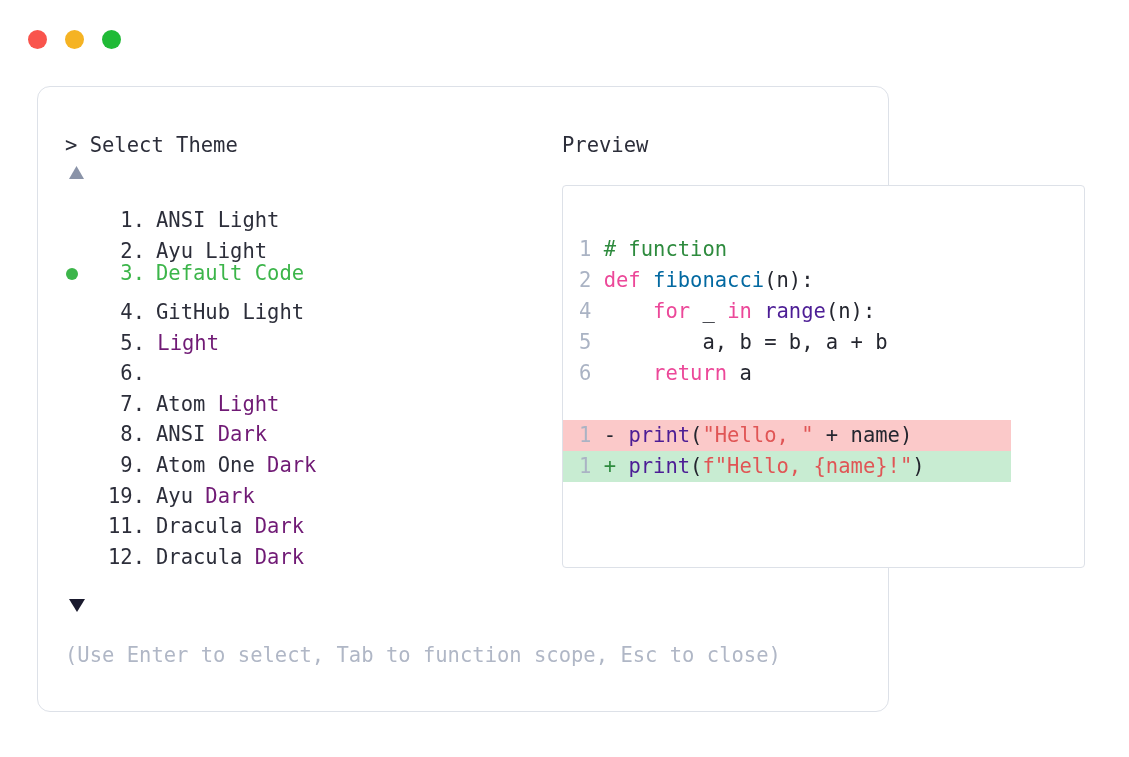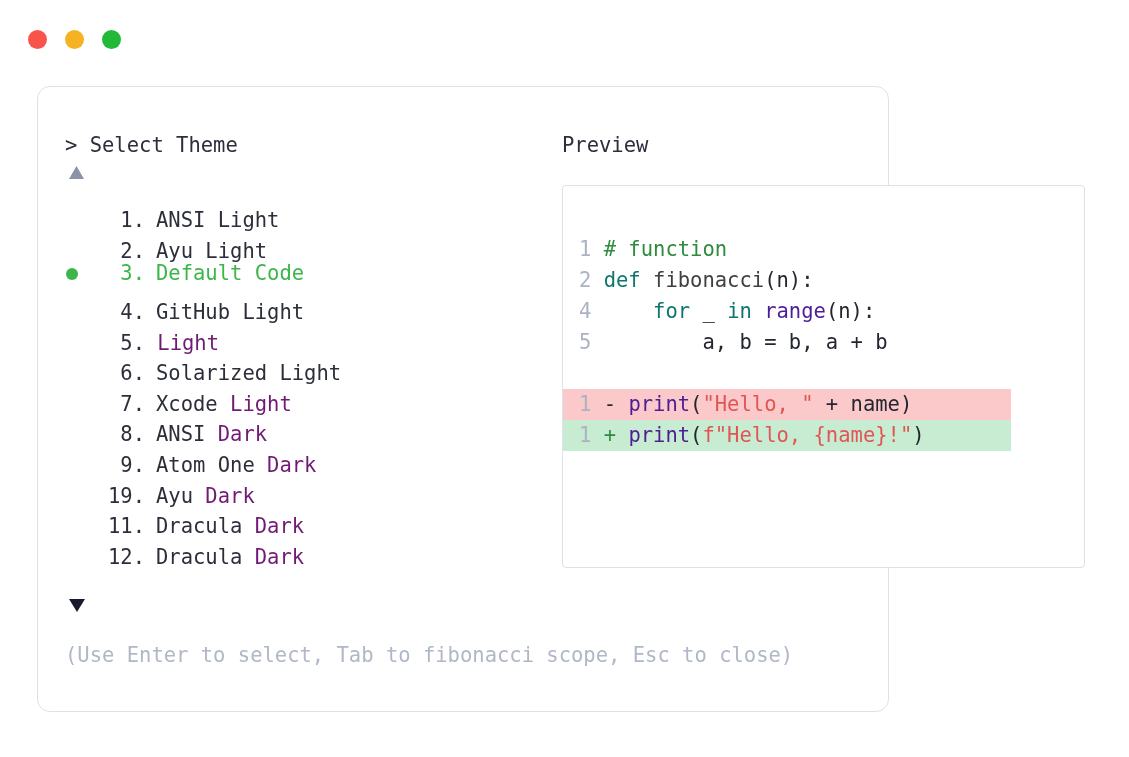--- a/index.html
+++ b/index.html
@@ -172,22 +172,22 @@
     display: block;
     margin-left: -16px;
     padding-left: 16px;
     width: 432px;
     box-sizing: content-box;
   }
   .diff-del { background: #fbc9c9; }
   .diff-add { background: #c8ecd2; }
 
   .tok-comment  { color: #2e8b3e; }
-  .tok-keyword  { color: #0f766e; margin-top: 29px; }
-  .tok-func     { color: #404040; }
+  .tok-keyword  { color: #ec4899; margin-top: 29px; }
+  .tok-func     { color: #0369a1; }
   .tok-builtin  { color: #4c1d95; }
   .tok-plain    { color: #24262f; }
   .tok-string   { color: #e05555; }
   .tok-num      { color: #24262f; }
   .tok-marker-del { color: #24262f; }
   .tok-marker-add { color: #2e8b3e; }
 </style>
 </head>
 <body>
 
@@ -208,48 +208,49 @@
         <polygon points="8.5,1 16,14 1,14" fill="#8a93a8"></polygon>
       </svg>
     </span>
 
     <div class="theme-list">
         <div class="theme-row"><span class="bullet-cell"></span><span class="num-cell">1.</span><span class="name-cell">ANSI Light</span></div>
         <div class="theme-row"><span class="bullet-cell"></span><span class="num-cell">2.</span><span class="name-cell">Ayu Light</span></div>
         <div class="theme-row selected"><span class="bullet-cell"><span class="bullet" style="background: rgb(60, 181, 74);"></span></span><span class="num-cell">3.</span><span class="name-cell">Default Code</span></div>
         <div class="theme-row"><span class="bullet-cell"></span><span class="num-cell">4.</span><span class="name-cell">GitHub Light</span></div>
         <div class="theme-row"><span class="bullet-cell"></span><span class="num-cell">5.</span><span class="variant"> Light</span></div>
-        <div class="theme-row"><span class="bullet-cell"></span><span class="num-cell">6.</span><span class="name-cell">Solarized Light</span></div>
-        <div class="theme-row"><span class="bullet-cell"></span><span class="num-cell">7.</span><span class="name-cell">Xcode</span><span class="variant"> Light</span></div>
+        <div class="theme-row"><span class="bullet-cell"></span><span class="num-cell">6.</span></div>
+        <div class="theme-row"><span class="bullet-cell"></span><span class="num-cell">7.</span><span class="name-cell">Atom</span><span class="variant"> Light</span></div>
         <div class="theme-row"><span class="bullet-cell"></span><span class="num-cell">8.</span><span class="name-cell">ANSI</span><span class="variant"> Dark</span></div>
         <div class="theme-row"><span class="bullet-cell"></span><span class="num-cell">9.</span><span class="name-cell">Atom One</span><span class="variant"> Dark</span></div>
         <div class="theme-row"><span class="bullet-cell"></span><span class="num-cell">19.</span><span class="name-cell">Ayu</span><span class="variant"> Dark</span></div>
         <div class="theme-row"><span class="bullet-cell"></span><span class="num-cell">11.</span><span class="name-cell">Dracula</span><span class="variant"> Dark</span></div>
         <div class="theme-row"><span class="bullet-cell"></span><span class="num-cell">12.</span><span class="name-cell">Dracula</span><span class="variant"> Dark</span></div>
       </div>
   </div>
 
   <span class="scroll-arrow down" style="position:absolute;left:28px;top:504px;">
     <svg width="18" height="16" viewBox="0 0 18 16" aria-hidden="true">
       <polygon points="1,2 17,2 9,15" fill="#1a1a2e"></polygon>
     </svg>
   </span>
 
-  <div class="hint">(Use Enter to select, Tab to fibonacci scope, Esc to close)</div>
+  <div class="hint">(Use Enter to select, Tab to function scope, Esc to close)</div>
 
   <div class="right-col">
     <div class="preview-label">Preview</div>
 
     <div class="code-box">
       <div class="code-inner">
         <div>
             <div class="code-line"><span class="ln">1 </span><span class="tok-comment"># function</span></div>
             <div class="code-line"><span class="ln">2 </span><span class="tok-keyword">def </span><span class="tok-func">fibonacci</span><span class="tok-plain">(n):</span></div>
             <div class="code-line"><span class="ln">4 </span><span class="tok-plain">    </span><span class="tok-keyword">for</span><span class="tok-plain"> _ </span><span class="tok-keyword">in</span><span class="tok-plain"> </span><span class="tok-builtin">range</span><span class="tok-plain">(n):</span></div>
             <div class="code-line"><span class="ln">5 </span><span class="tok-plain">        a, b = b, a + b</span></div>
+            <div class="code-line"><span class="ln">6 </span><span class="tok-plain">    </span><span class="tok-keyword">return</span><span class="tok-plain"> a</span></div>
           </div>
         <div class="diff-block">
             <div class="code-line diff diff-del"><span class="ln">1 </span><span class="tok-marker-del">- </span><span class="tok-builtin">print</span><span class="tok-plain">(</span><span class="tok-string">"Hello, "</span><span class="tok-plain"> + name)</span></div>
             <div class="code-line diff diff-add"><span class="ln">1 </span><span class="tok-marker-add">+ </span><span class="tok-builtin">print</span><span class="tok-plain">(</span><span class="tok-string">f"Hello, {name}!"</span><span class="tok-plain">)</span></div>
           </div>
       </div>
     </div>
   </div>
 
 </div>

